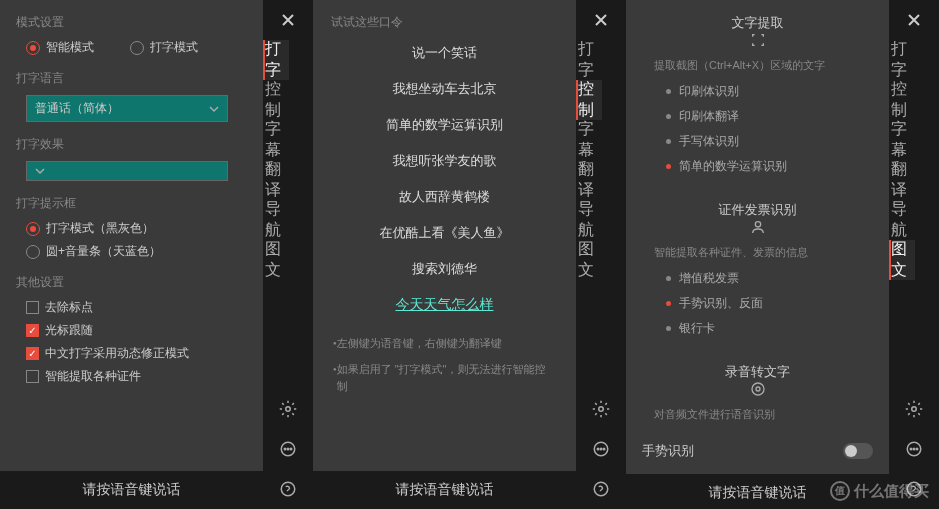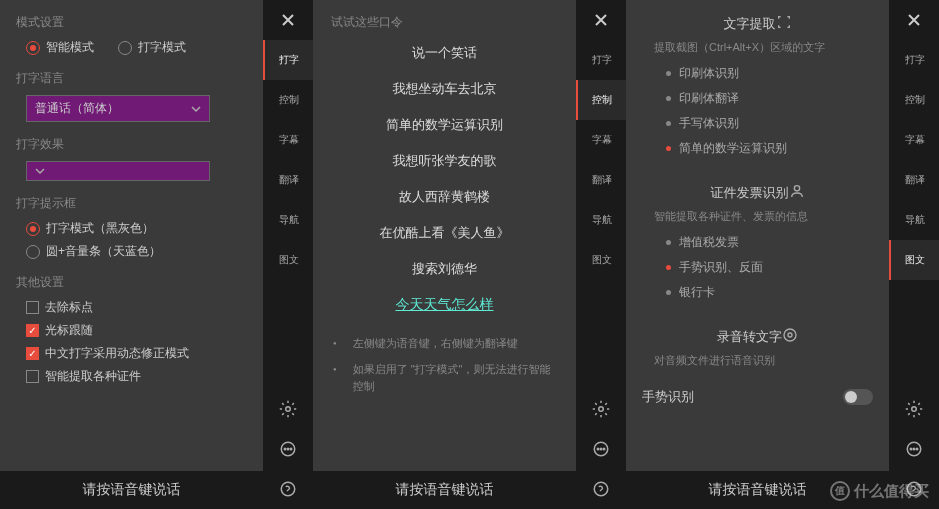--- a/index.html
+++ b/index.html
@@ -38,27 +38,27 @@
     width: 50px;
     height: 40px;
     display: flex;
     align-items: center;
     justify-content: center;
     color: #ccc;
     cursor: pointer;
   }
   .close-btn svg { width: 14px; height: 14px; }
   .side-item {
-    width: 50px;
+    width: 26px;
     height: 40px;
     display: flex;
     align-items: center;
     justify-content: center;
     color: #aaa;
-    font-size: 10px;
+    font-size: 16px;
     cursor: pointer;
     border-left: 2px solid transparent;
   }
   .side-item.active {
     border-left: 2px solid #e74c3c;
     background: #2a2a2a;
     color: #eee;
   }
   .side-icon {
     width: 50px;
@@ -73,21 +73,21 @@
   .spacer { flex: 1; }
 
   
   .section { padding: 0 16px; }
   .section-title {
     color: #888;
     font-size: 12px;
     margin-top: 14px;
     margin-bottom: 8px;
   }
-  .radio-row { display: flex; gap: 24px; padding-left: 10px; }
+  .radio-row { display: flex; gap: 36px; padding-left: 10px; }
   .radio {
     display: flex;
     align-items: center;
     gap: 6px;
     color: #ccc;
     font-size: 12px;
     cursor: pointer;
   }
   .radio-circle {
     width: 14px;
@@ -97,28 +97,28 @@
     display: flex;
     align-items: center;
     justify-content: center;
   }
   .radio.selected .radio-circle { border-color: #e74c3c; }
   .radio.selected .radio-dot {
     width: 6px; height: 6px; background: #e74c3c; border-radius: 50%;
   }
   .select-box {
     border: 1px solid #666;
-    background: #701a75;
+    background: #0f766e;
     color: #ccc;
     font-size: 12px;
     padding: 4px 8px;
     display: flex;
     justify-content: space-between;
     align-items: center;
-    width: 184px;
+    width: 202px;
     margin-left: 10px;
     cursor: pointer;
   }
   .select-box svg { width: 10px; height: 10px; color: #aaa; }
   .check-list { padding-left: 10px; }
   .check-item {
     display: flex;
     align-items: center;
     gap: 6px;
     color: #ccc;
@@ -159,34 +159,35 @@
   .cmd-item {
     color: #ddd;
     font-size: 13px;
     padding: 9px 0;
     cursor: pointer;
   }
   .cmd-item.hot { color: #5eead4; font-size: 14px; text-decoration: underline; }
   .hint-list { padding: 12px 20px 0; }
   .hint-item {
     display: flex;
-    gap: 16px;
+    gap: 0;
     color: #888;
     font-size: 11px;
     line-height: 1.6;
     margin-bottom: 8px;
   }
   .bullet { color: #888; font-size: 6px; margin-top: 4px; }
 
   
   .p3-header {
     display: flex;
     justify-content: center;
     align-items: center;
     padding: 14px 16px 4px;
+    flex-direction: column;
   }
   .p3-header-title { color: #ccc; font-size: 13px; }
   .p3-header-icon { color: #aaa; cursor: pointer; }
   .p3-header-icon svg { width: 16px; height: 16px; }
   .p3-sub { color: #888; font-size: 11px; padding: 2px 16px 6px 28px; }
   .p3-list { padding: 0 16px 8px 40px; }
   .p3-item {
     display: flex;
     align-items: center;
     gap: 8px;

